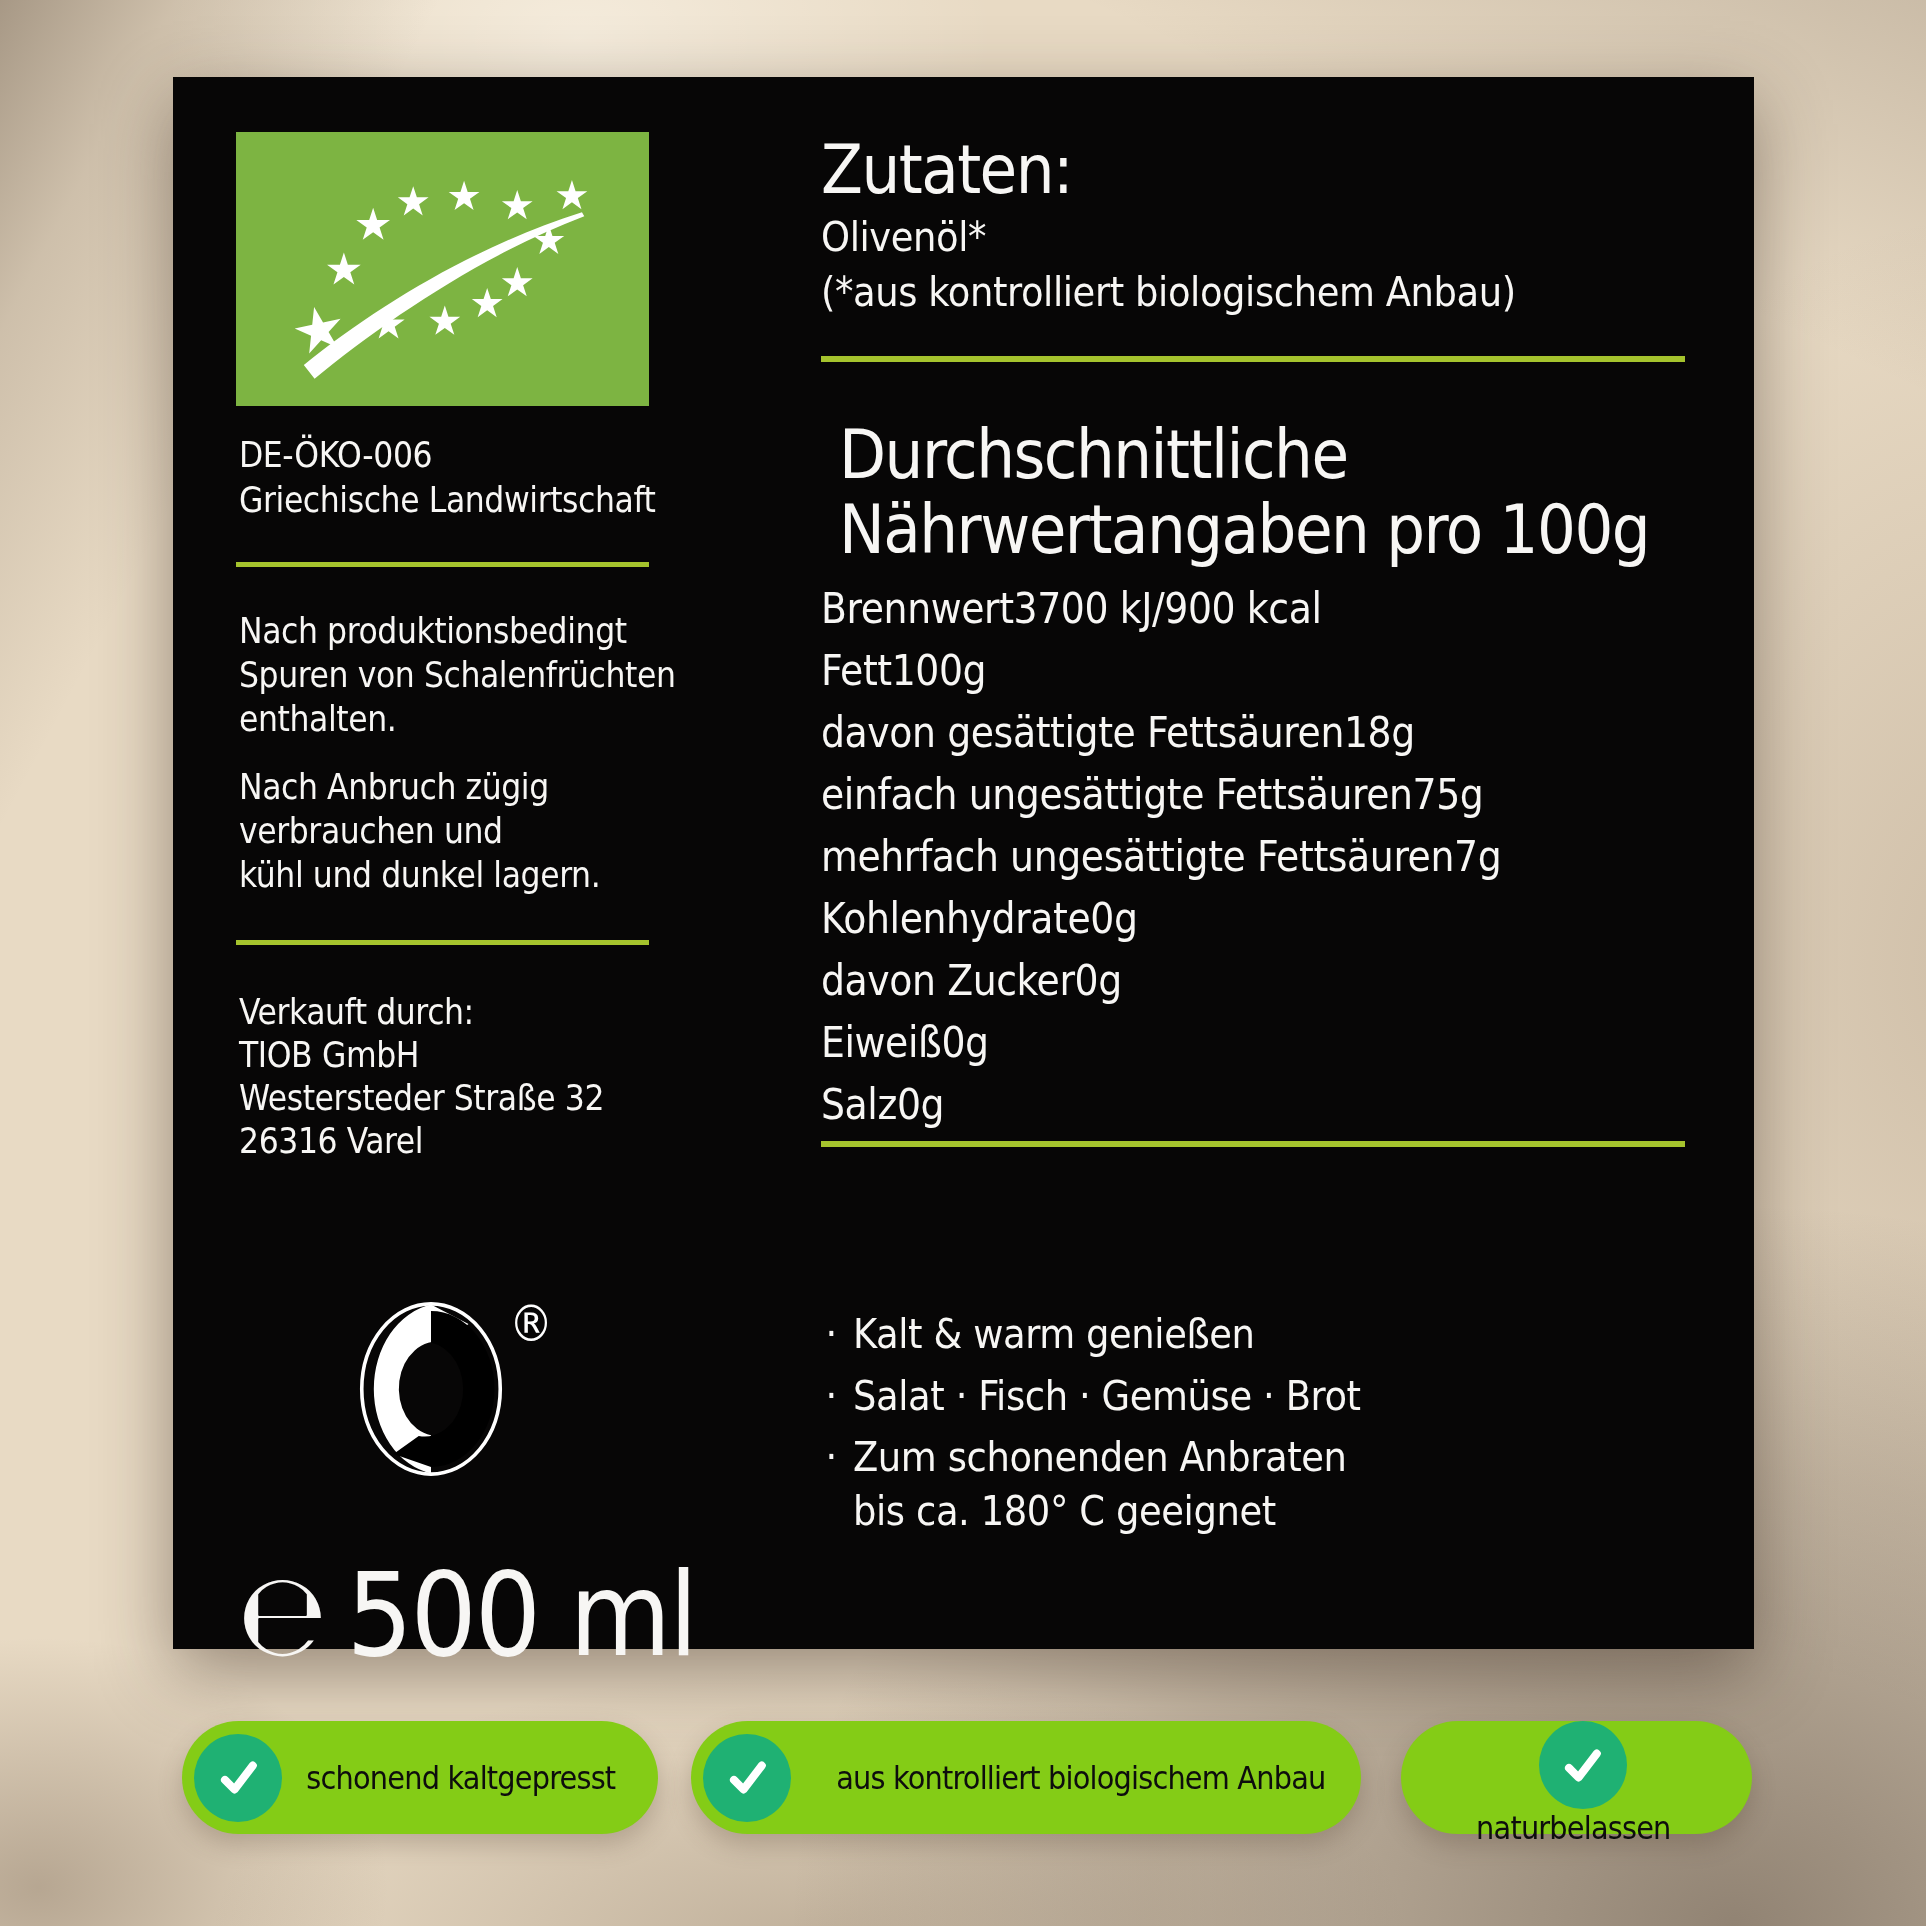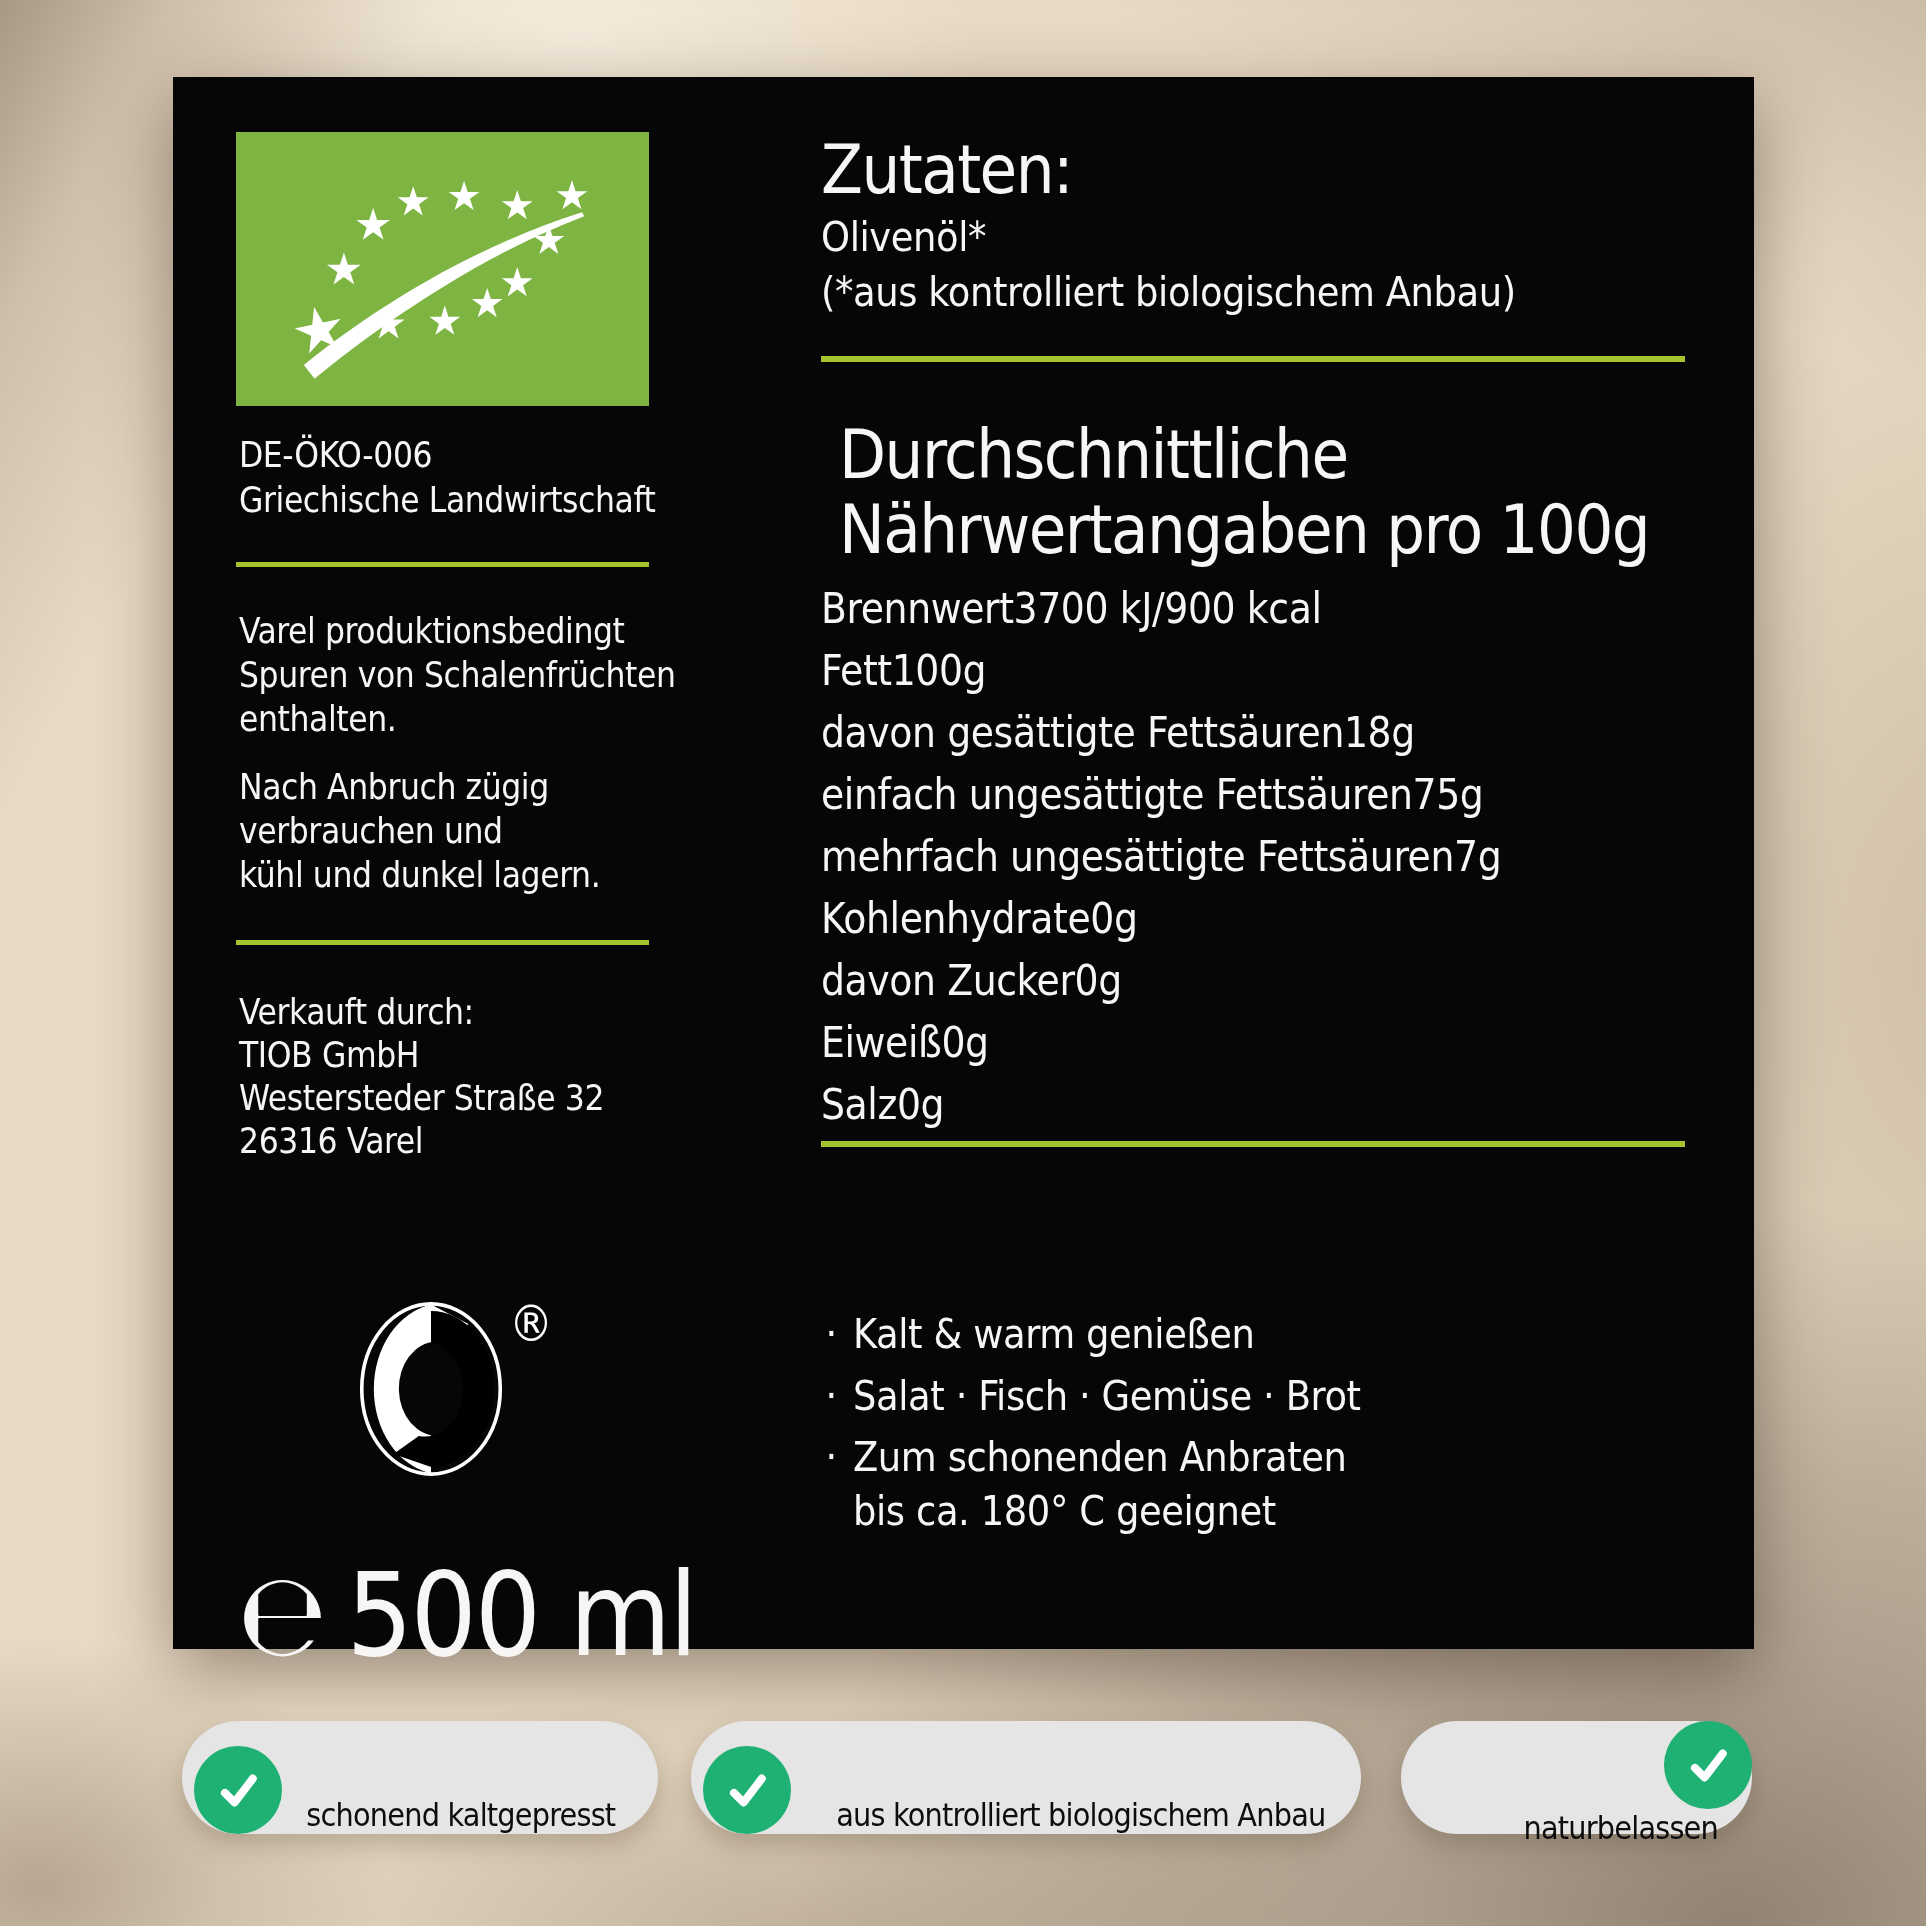--- a/index.html
+++ b/index.html
@@ -52,22 +52,22 @@
   .nut-table{left:648px;top:500px;width:864px;font-size:42px;letter-spacing:-0.4px;}
   .nrow{display:flex;align-items:center;height:62px;white-space:nowrap;}
   .nrow .nval{text-align:right;}
   .t-anw{top:1152px;}
   .bullets{left:648px;top:1230px;width:864px;font-size:41px;letter-spacing:-0.4px;}
   .bullet{position:relative;padding-left:32px;line-height:54px;margin-bottom:7.7px;}
   .bullet .dot{position:absolute;left:4.6px;top:0;}
   
   .badges{position:absolute;left:0;top:0;width:1926px;height:1926px;pointer-events:none;}
   .badge{
-    position:absolute;top:1721px;height:113px;background:#e5e5e5;border-radius:57px;
-    display:flex;align-items:flex-end;box-shadow:0 10.8px 23px rgba(80,60,45,.25);
+    position:absolute;top:1721px;height:113px;background:#84cc16;border-radius:57px;
+    display:flex;align-items:center;box-shadow:0 10.8px 23px rgba(80,60,45,.25);
     padding-left:12.3px;box-sizing:border-box;
   }
   .badge-1{left:182px;width:476px;}
   .badge-2{left:691px;width:670px;gap:28px;}
   .badge-3{left:1401px;width:351px;flex-direction:column;}
   .check{width:88px;height:88px;border-radius:50%;background:#1FB173;flex:0 0 auto;
          display:flex;align-items:center;justify-content:center;}
   .check svg{width:51px;height:51px;display:block;}
   .btext{flex:1;text-align:center;padding:0 34px 0 15.4px;font-size:32px;color:#0D0D0D;letter-spacing:-0.8px;white-space:nowrap;}
 </style>
@@ -98,21 +98,21 @@
   </div>
 
   <div class="abs cert">
     <div>DE-ÖKO-006</div>
     <div>Griechische Landwirtschaft</div>
   </div>
 
   <div class="abs rule rule-1"></div>
 
   <div class="abs smalltext allergy">
-    <div>Varel produktionsbedingt</div>
+    <div>Nach produktionsbedingt</div>
     <div>Spuren von Schalenfrüchten</div>
     <div>enthalten.</div>
   </div>
 
   <div class="abs smalltext storage">
     <div>Nach Anbruch zügig</div>
     <div>verbrauchen und</div>
     <div>kühl und dunkel lagern.</div>
   </div>
 

